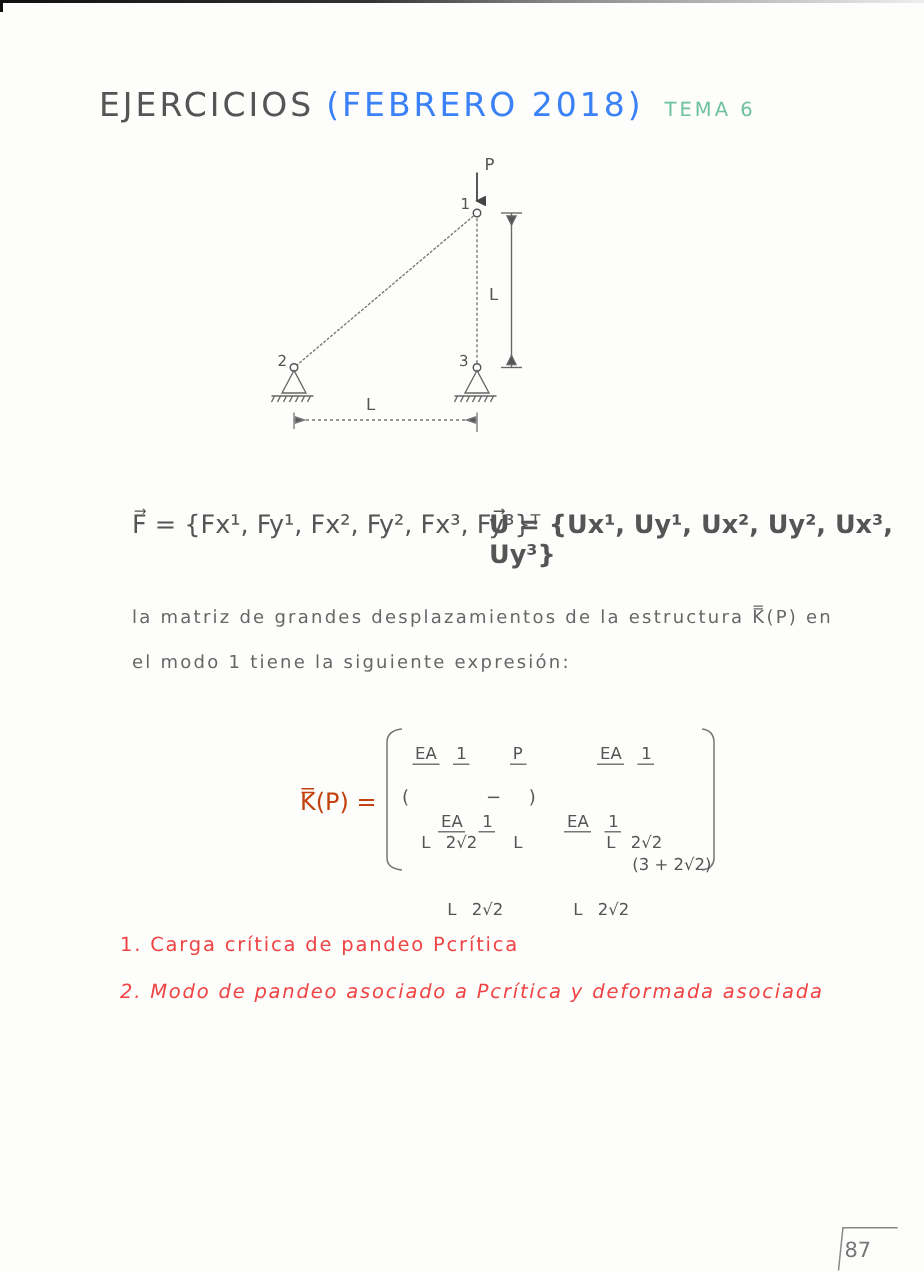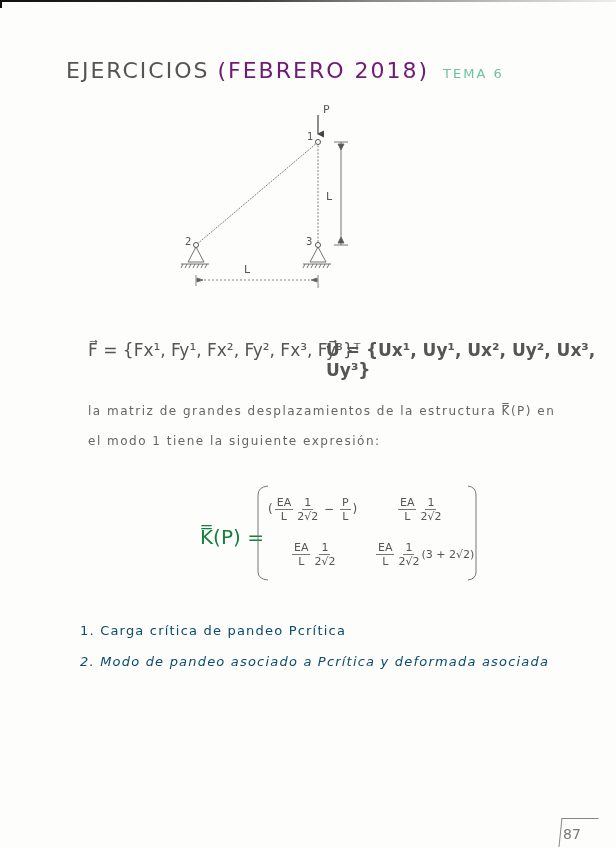--- a/index.html
+++ b/index.html
@@ -10,30 +10,30 @@
       color: #5a5a5a;
     }
     .topedge {
       position: absolute; left: 0; top: 0; width: 616px; height: 2px;
       background: linear-gradient(to right, #111 0%, #333 40%, #888 60%, #eee 100%);
     }
     .leftedge { position: absolute; left: 0; top: 0; width: 2px; height: 8px; background: #111; }
     .hw { position: absolute; white-space: nowrap; font-family: "DejaVu Sans", sans-serif; letter-spacing: 1px; }
     .title { left: 66px; top: 58px; font-size: 22px; }
     .t-main { color: #555; font-variant: small-caps; letter-spacing: 2px; }
-    .t-date { color: #701a75; font-variant: small-caps; letter-spacing: 2px; }
+    .t-date { color: #3b82f6; font-variant: small-caps; letter-spacing: 2px; }
     .t-topic { color: #6fc1a4; font-size: 13px; letter-spacing: 2px; margin-left: 6px; }
     svg { position: absolute; left: 0; top: 0; }
     .vec { position: absolute; font-size: 17px; color: #555; top: 340px; }
     .para { font-size: 12px; color: #666; left: 88px; letter-spacing: 1.5px; }
-    .matrix-label { position: absolute; left: 200px; top: 525px; font-size: 20px; color: #15803d; }
-    .frac { display: inline-flex; flex-direction: column; align-items: center; font-size: 11px; vertical-align: middle; margin: 0 2px; }
+    .matrix-label { position: absolute; left: 200px; top: 525px; font-size: 16px; color: #c2410c; }
+    .frac { display: inline-flex; flex-direction: column; align-items: center; font-size: 11px; vertical-align: middle; margin: 0 2px; gap: 45px; }
     .frac .num { border-bottom: 1px solid #777; padding: 0 2px; }
     .cell { position: absolute; color: #555; font-size: 12px; white-space: nowrap; }
-    .task { font-size: 13px; color: #0c4a6e; left: 80px; letter-spacing: 1.2px; }
+    .task { font-size: 13px; color: #ef4444; left: 80px; letter-spacing: 1.2px; }
     .pagenum { position: absolute; left: 563px; top: 826px; font-size: 14px; color: #777; }
     .pagebox { position: absolute; left: 560px; top: 818px; width: 36px; height: 28px; border-top: 1px solid #888; border-left: 1px solid #888; transform: skewX(-6deg); }
   </style>
 </head>
 <body>
 
 <div class="topedge"></div>
 <div class="leftedge"></div>
 
 <div class="hw title">

